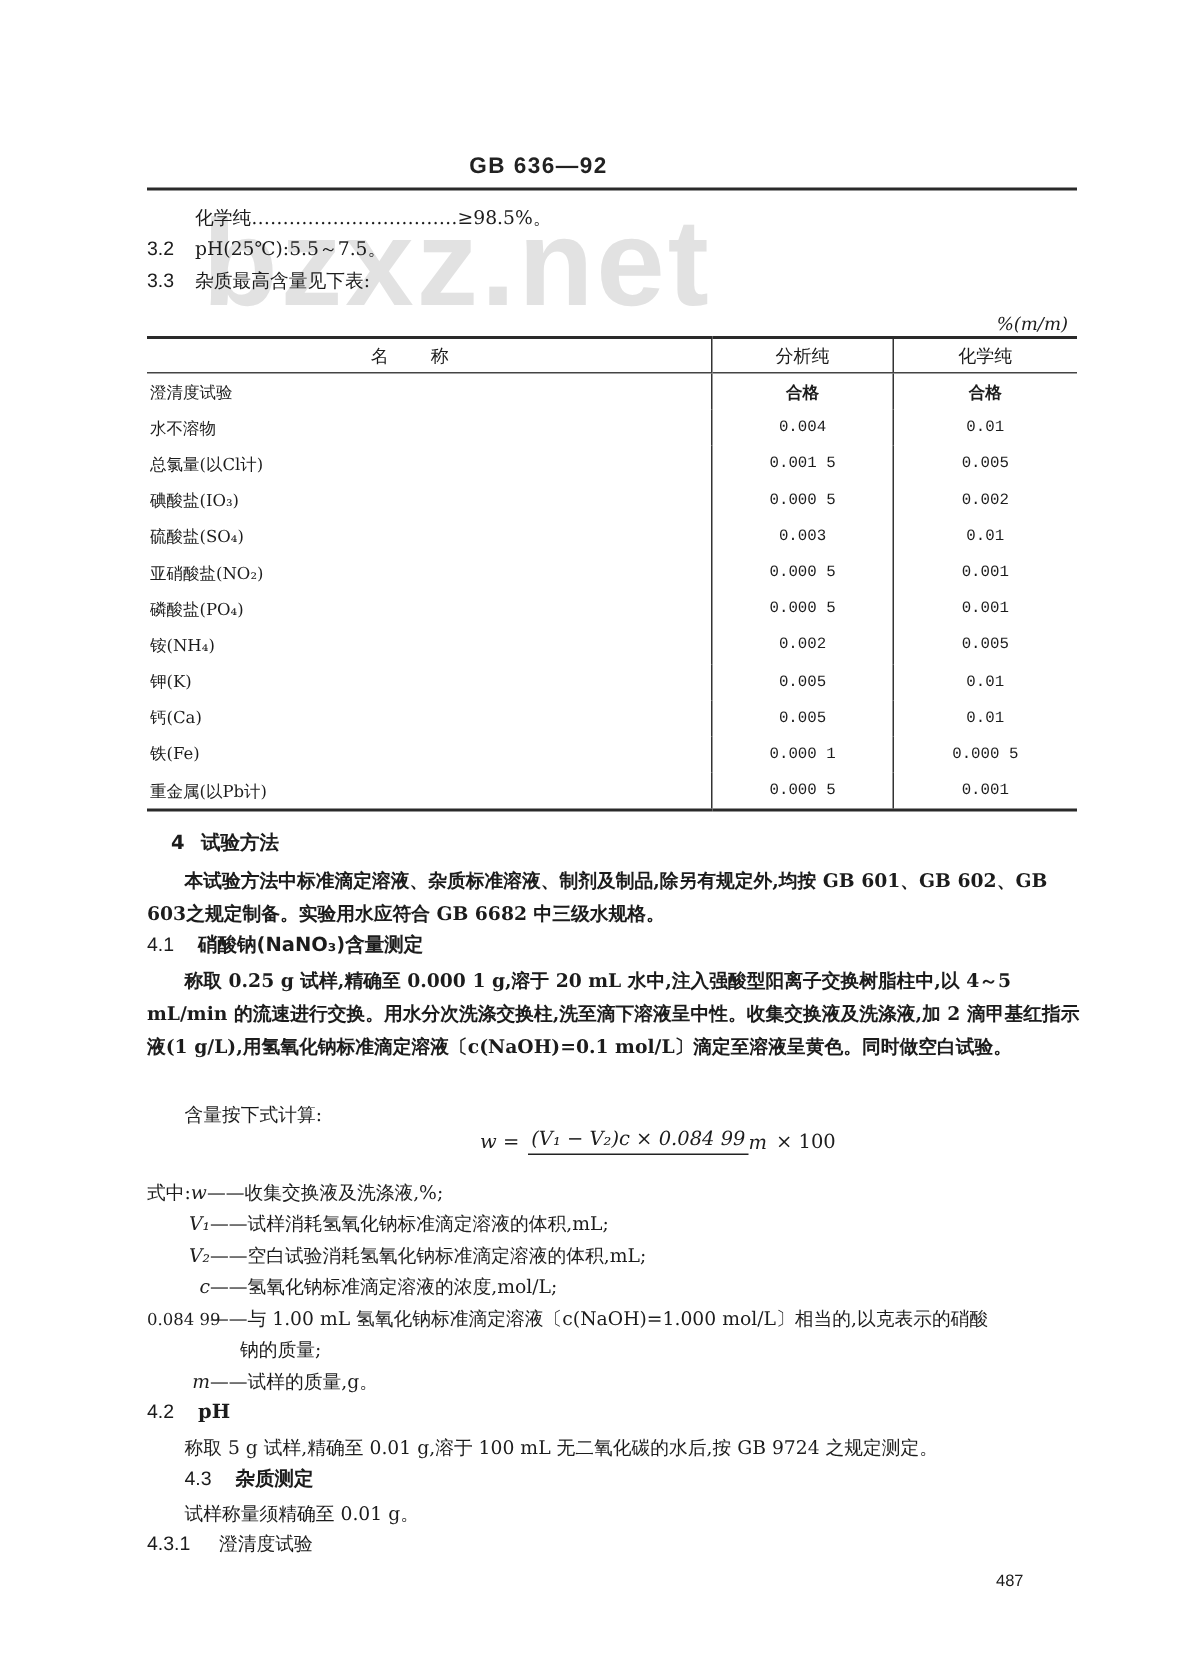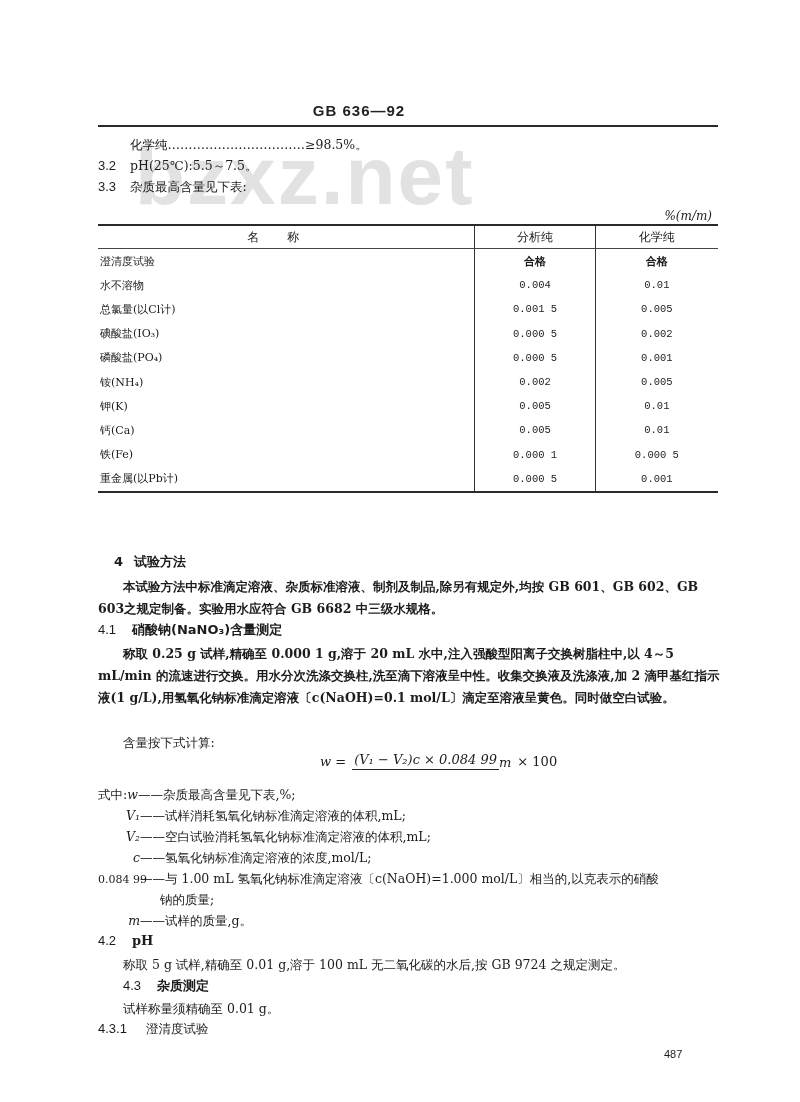--- a/index.html
+++ b/index.html
@@ -97,20 +97,30 @@
         <td class="c-name">总氯量(以Cl计)</td>
         <td class="c-a">0.001 5</td>
         <td class="c-b">0.005</td>
       </tr>
     <tr>
         <td class="c-name">碘酸盐(IO₃)</td>
         <td class="c-a">0.000 5</td>
         <td class="c-b">0.002</td>
       </tr>
     <tr>
+        <td class="c-name">硫酸盐(SO₄)</td>
+        <td class="c-a">0.003</td>
+        <td class="c-b">0.01</td>
+      </tr>
+    <tr>
+        <td class="c-name">亚硝酸盐(NO₂)</td>
+        <td class="c-a">0.000 5</td>
+        <td class="c-b">0.001</td>
+      </tr>
+    <tr>
         <td class="c-name">磷酸盐(PO₄)</td>
         <td class="c-a">0.000 5</td>
         <td class="c-b">0.001</td>
       </tr>
     <tr>
         <td class="c-name">铵(NH₄)</td>
         <td class="c-a">0.002</td>
         <td class="c-b">0.005</td>
       </tr>
     <tr>
@@ -150,21 +160,21 @@
 <div class="abs formula">
   <span>w =</span>
   <span class="frac">
     <span class="num">(V₁ − V₂)c × 0.084 99</span>
     <span class="den">m</span>
   </span>
   <span style="font-style:normal;">× 100</span>
 </div>
 
 <div class="abs def" style="left:98px; top:785px;">
-  <span>式中:</span><span class="sym">w</span><span>——杂质最高含量见下表,%;</span>
+  <span>式中:</span><span class="sym">w</span><span>——收集交换液及洗涤液,%;</span>
 </div>
 <div class="abs def" style="left:98px; top:806px;">
   <span class="sym" style="width:42px;">V₁</span><span>——试样消耗氢氧化钠标准滴定溶液的体积,mL;</span>
 </div>
 <div class="abs def" style="left:98px; top:827px;">
   <span class="sym" style="width:42px;">V₂</span><span>——空白试验消耗氢氧化钠标准滴定溶液的体积,mL;</span>
 </div>
 <div class="abs def" style="left:98px; top:848px;">
   <span class="sym" style="width:42px;">c</span><span>——氢氧化钠标准滴定溶液的浓度,mol/L;</span>
 </div>

